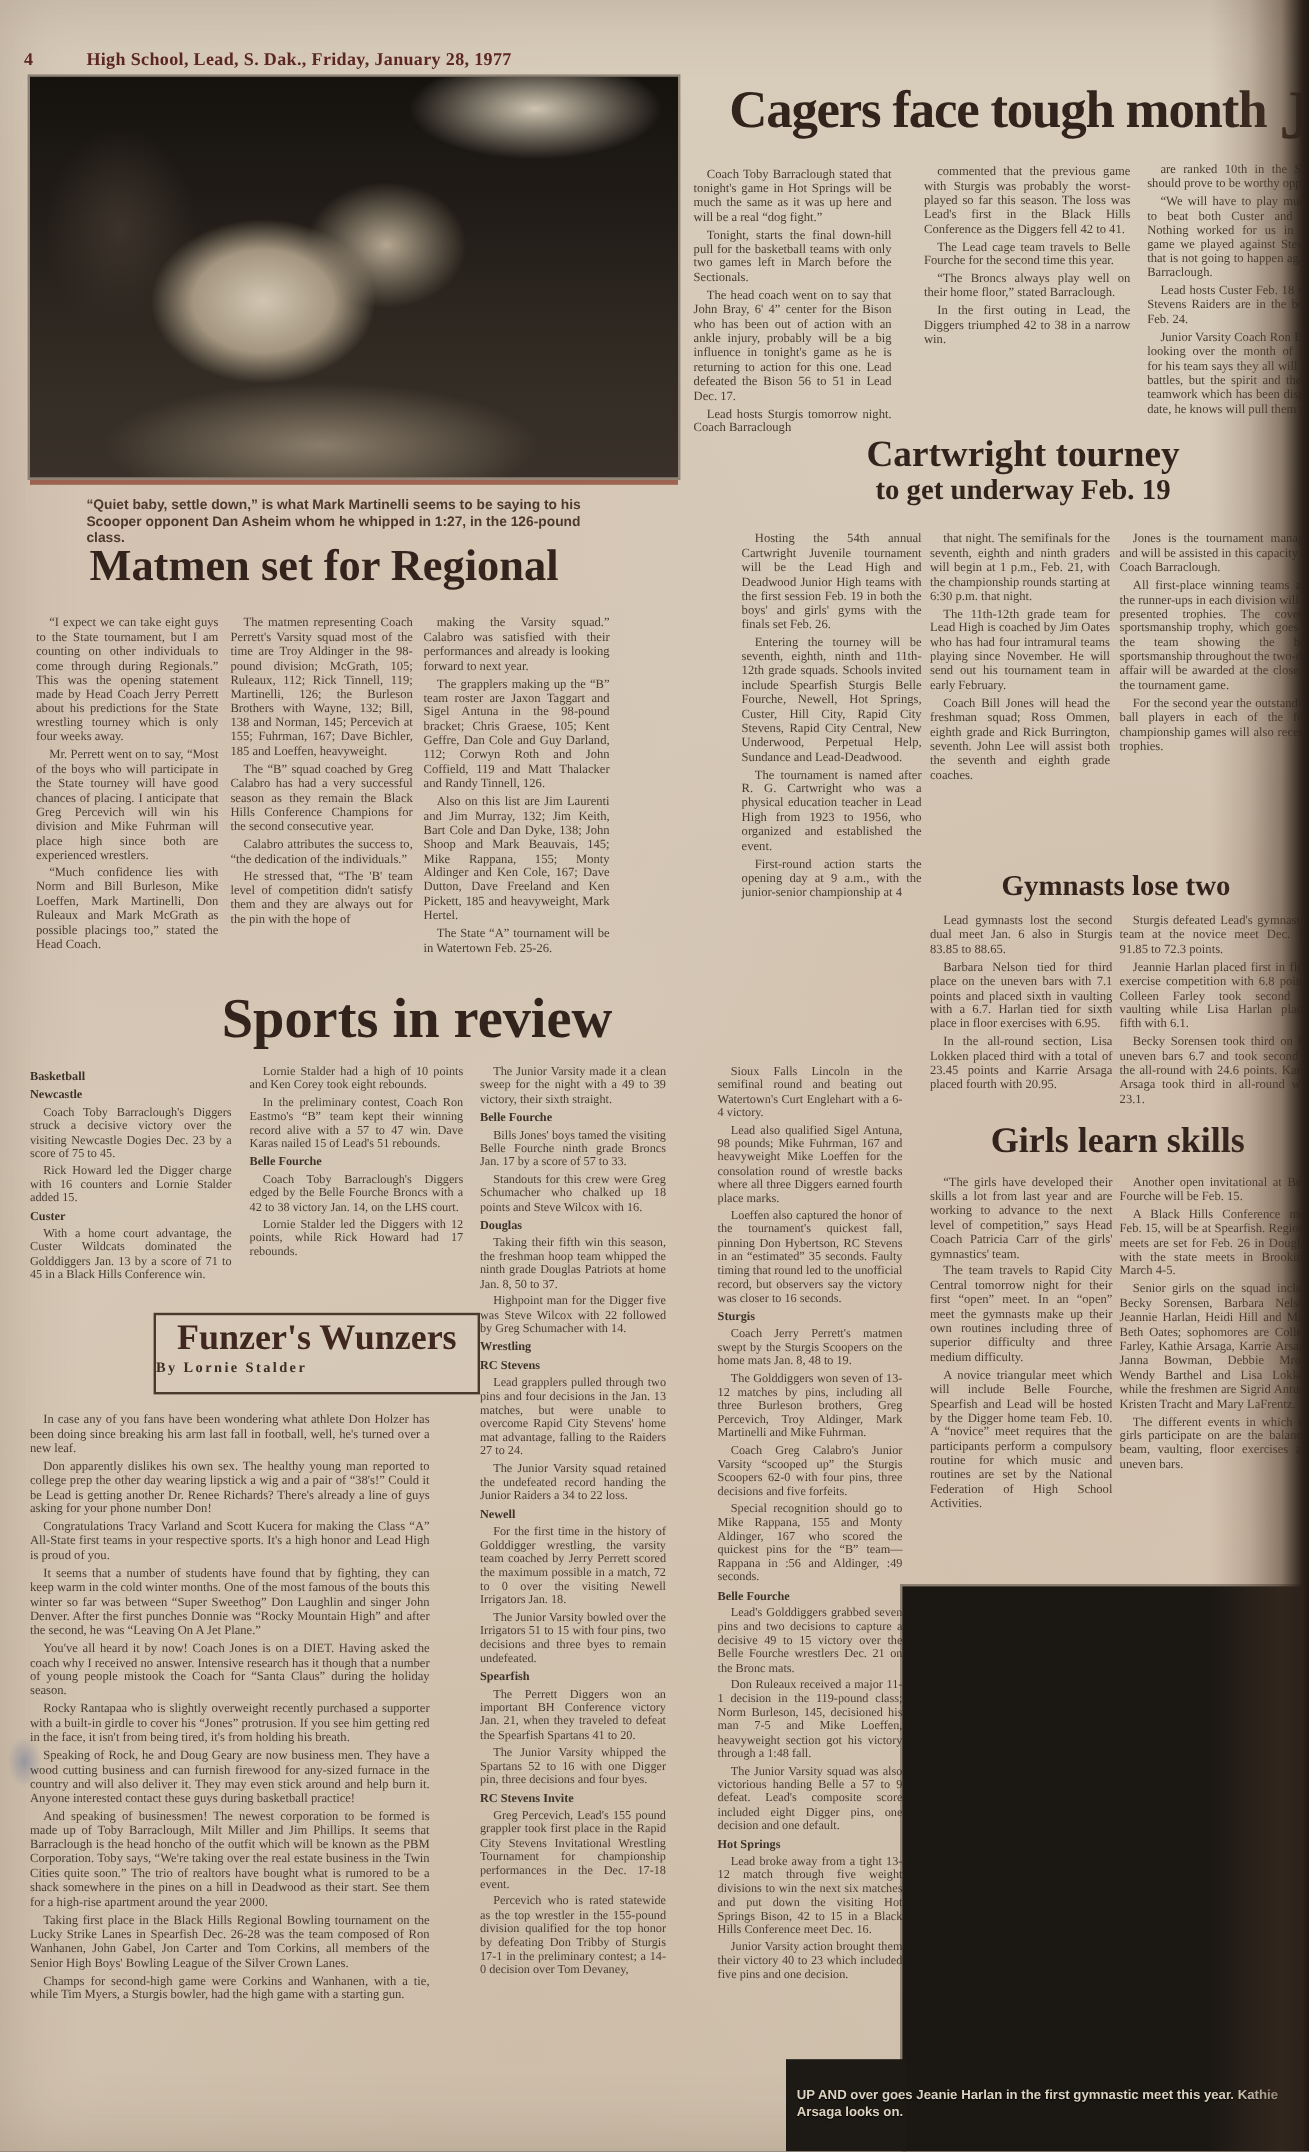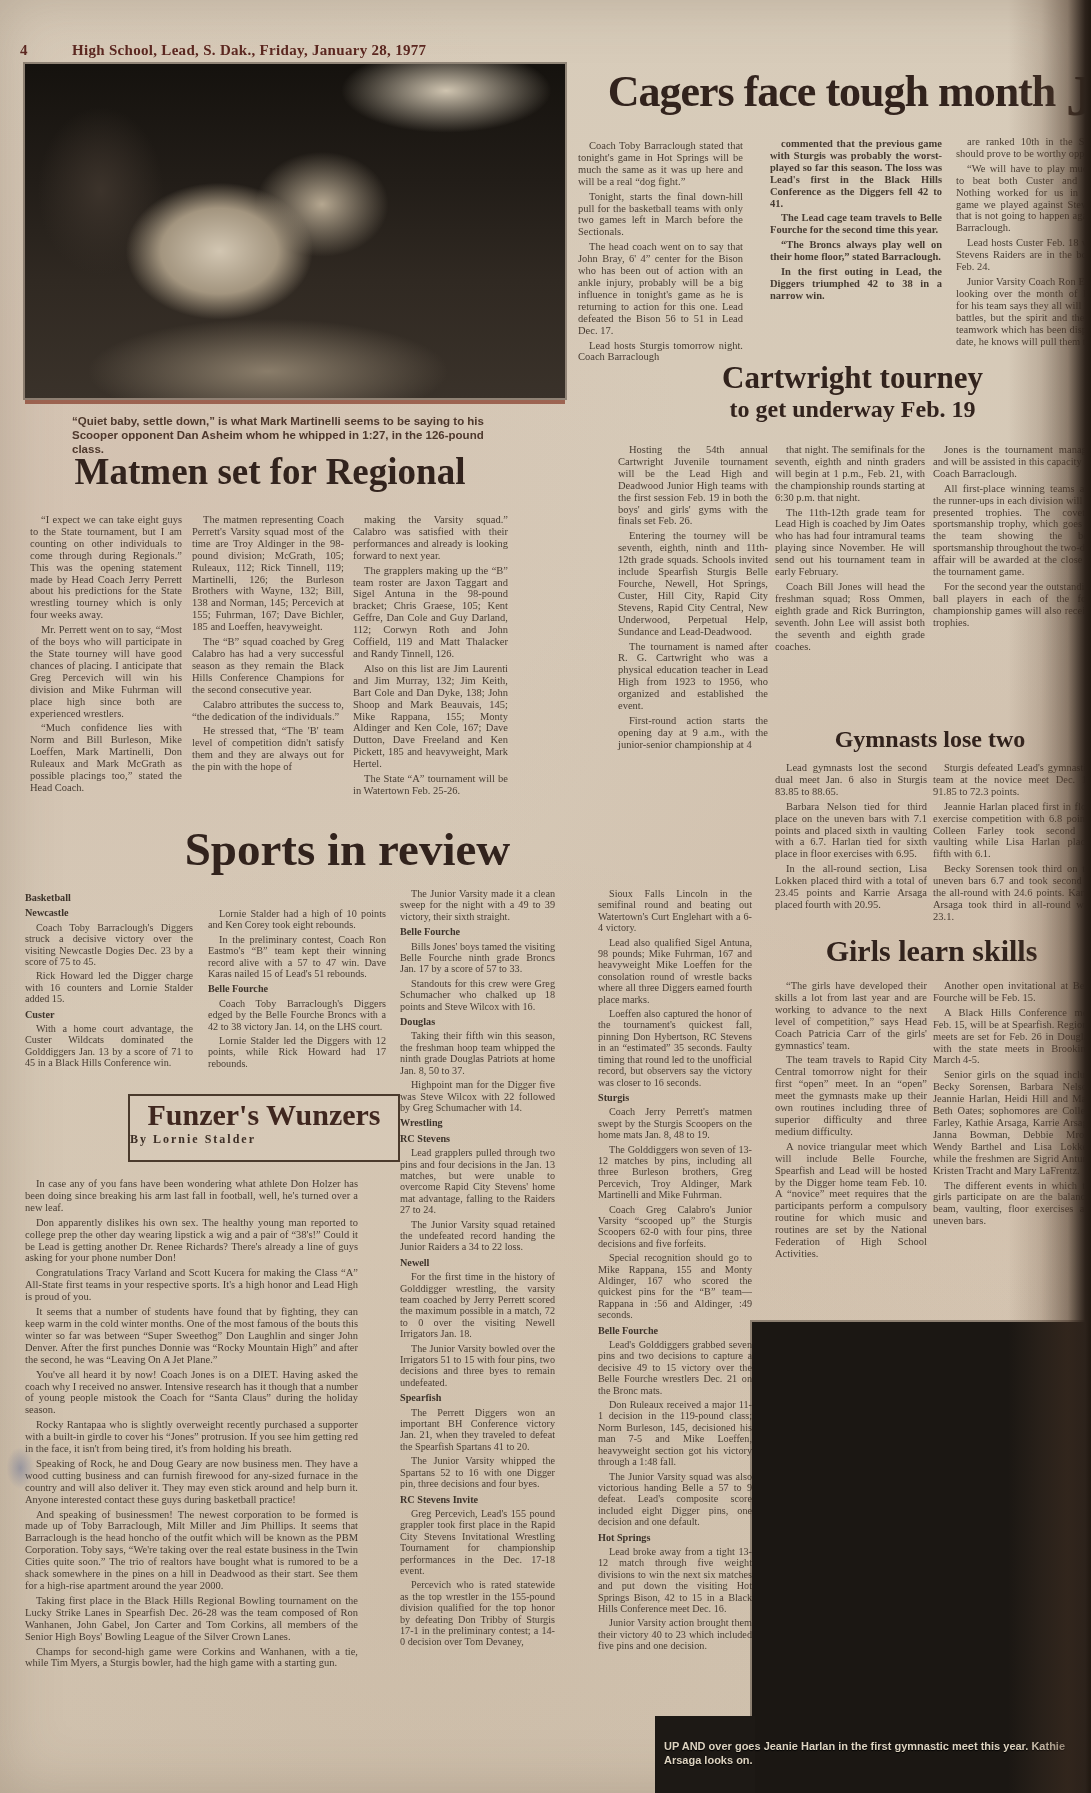--- a/index.html
+++ b/index.html
@@ -71,21 +71,21 @@
   <div class="abs rule" style="left:25px; top:400px; width:540px; height:4px;"></div>
   <div class="abs caption" style="left:72px; top:414px; width:446px;">“Quiet baby, settle down,” is what Mark Martinelli seems to be saying to his Scooper opponent Dan Asheim whom he whipped in 1:27, in the 126-pound class.</div>
 
   <div class="abs headline" style="left:578px; top:66px; width:507px; font-size:44px; letter-spacing:-1px;">Cagers face tough month</div>
   <div class="abs col" style="left:578px; top:140px; width:165px;">
       <p>Coach Toby Barraclough stated that tonight's game in Hot Springs will be much the same as it was up here and will be a real “dog fight.”</p>
       <p>Tonight, starts the final down-hill pull for the basketball teams with only two games left in March before the Sectionals.</p>
       <p>The head coach went on to say that John Bray, 6' 4” center for the Bison who has been out of action with an ankle injury, probably will be a big influence in tonight's game as he is returning to action for this one. Lead defeated the Bison 56 to 51 in Lead Dec. 17.</p>
       <p>Lead hosts Sturgis tomorrow night. Coach Barraclough</p>
     </div>
-  <div class="abs col" style="left:770px; top:138px; width:172px;font-weight:bold;">
+  <div class="abs col" style="left:770px; top:138px; width:172px;">
       <p>commented that the previous game with Sturgis was probably the worst-played so far this season. The loss was Lead's first in the Black Hills Conference as the Diggers fell 42 to 41.</p>
       <p>The Lead cage team travels to Belle Fourche for the second time this year.</p>
       <p>“The Broncs always play well on their home floor,” stated Barraclough.</p>
       <p>In the first outing in Lead, the Diggers triumphed 42 to 38 in a narrow win.</p>
     </div>
   <div class="abs col clipped" style="left:956px; top:136px; width:165px;">
       <p>are ranked 10th in the State and should prove to be worthy opponents.”</p>
       <p>“We will have to play much better to beat both Custer and Stevens. Nothing worked for us in the first game we played against Stevens, but that is not going to happen again” says Barraclough.</p>
       <p>Lead hosts Custer Feb. 18 while the Stevens Raiders are in the boys' gym Feb. 24.</p>
       <p>Junior Varsity Coach Ron Eastmo in looking over the month of February for his team says they all will be tough battles, but the spirit and the kind of teamwork which has been displayed to date, he knows will pull them through.</p>
@@ -143,21 +143,21 @@
 
   <div class="abs headline" style="left:150px; top:822px; width:395px; font-size:47px;">Sports in review</div>
   <div class="abs col col-sm" style="left:25px; top:888px; width:168px;">
       <p class="subhead">Basketball</p>
       <p class="subhead">Newcastle</p>
       <p>Coach Toby Barraclough's Diggers struck a decisive victory over the visiting Newcastle Dogies Dec. 23 by a score of 75 to 45.</p>
       <p>Rick Howard led the Digger charge with 16 counters and Lornie Stalder added 15.</p>
       <p class="subhead">Custer</p>
       <p>With a home court advantage, the Custer Wildcats dominated the Golddiggers Jan. 13 by a score of 71 to 45 in a Black Hills Conference win.</p>
     </div>
-  <div class="abs col col-sm" style="left:208px; top:908px; width:178px;">
+  <div class="abs col col-sm" style="left:208px; top:888px; width:178px;">
       <p>Lornie Stalder had a high of 10 points and Ken Corey took eight rebounds.</p>
       <p>In the preliminary contest, Coach Ron Eastmo's “B” team kept their winning record alive with a 57 to 47 win. Dave Karas nailed 15 of Lead's 51 rebounds.</p>
       <p class="subhead">Belle Fourche</p>
       <p>Coach Toby Barraclough's Diggers edged by the Belle Fourche Broncs with a 42 to 38 victory Jan. 14, on the LHS court.</p>
       <p>Lornie Stalder led the Diggers with 12 points, while Rick Howard had 17 rebounds.</p>
     </div>
   <div class="abs col col-sm" style="left:400px; top:888px; width:155px;">
       <p>The Junior Varsity made it a clean sweep for the night with a 49 to 39 victory, their sixth straight.</p>
       <p class="subhead">Belle Fourche</p>
       <p>Bills Jones' boys tamed the visiting Belle Fourche ninth grade Broncs Jan. 17 by a score of 57 to 33.</p>

